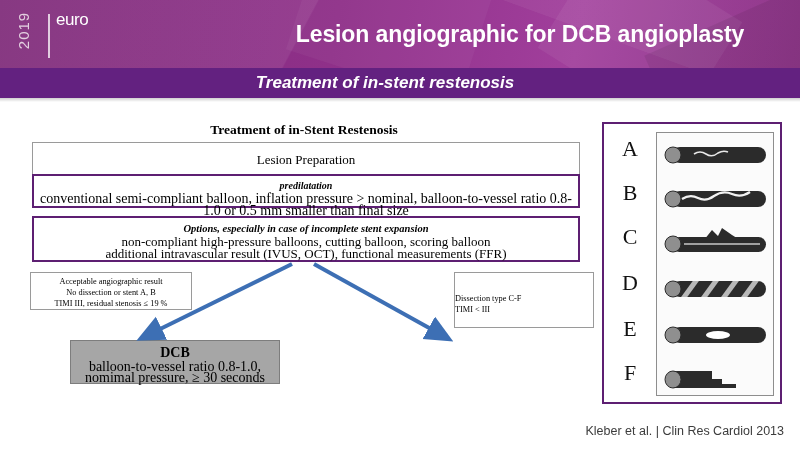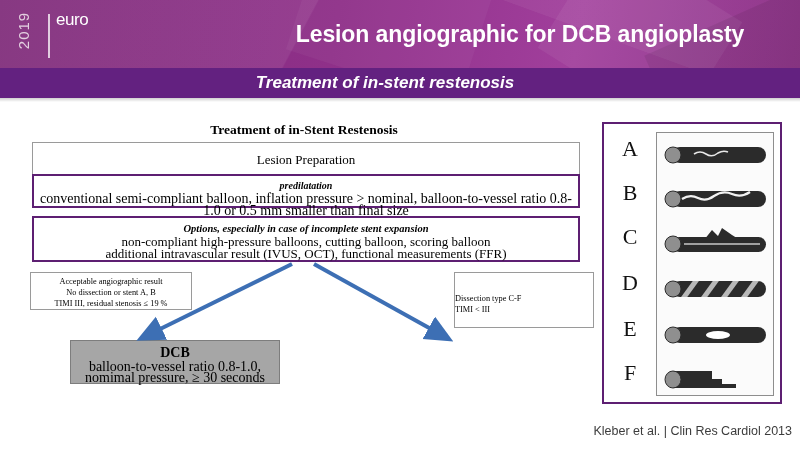--- a/index.html
+++ b/index.html
@@ -113,21 +113,21 @@
     position:absolute;left:52px;top:8px;width:118px;height:264px;
     box-sizing:border-box;border:1px solid #8e8e8e;background:#fbfbfb;
   }
   .dtype{position:absolute;left:0;width:52px;text-align:center;
     font-family:"Liberation Serif", serif;font-size:22px;color:#111;}
   .dfig{position:absolute;left:56px;width:112px;height:34px;}
 
   
   .footer{
     position:absolute;left:0;top:424px;width:784px;height:22px;
-    text-align:right;color:#3c3c3c;font-size:12.5px;padding-left:8px;
+    text-align:right;color:#3c3c3c;font-size:12.5px;
   }
 </style>
 </head>
 <body>
 
 <div id="slide">
 
   <div class="header">
     <div class="hdr-facet f1"></div>
     <div class="hdr-facet f2"></div>

